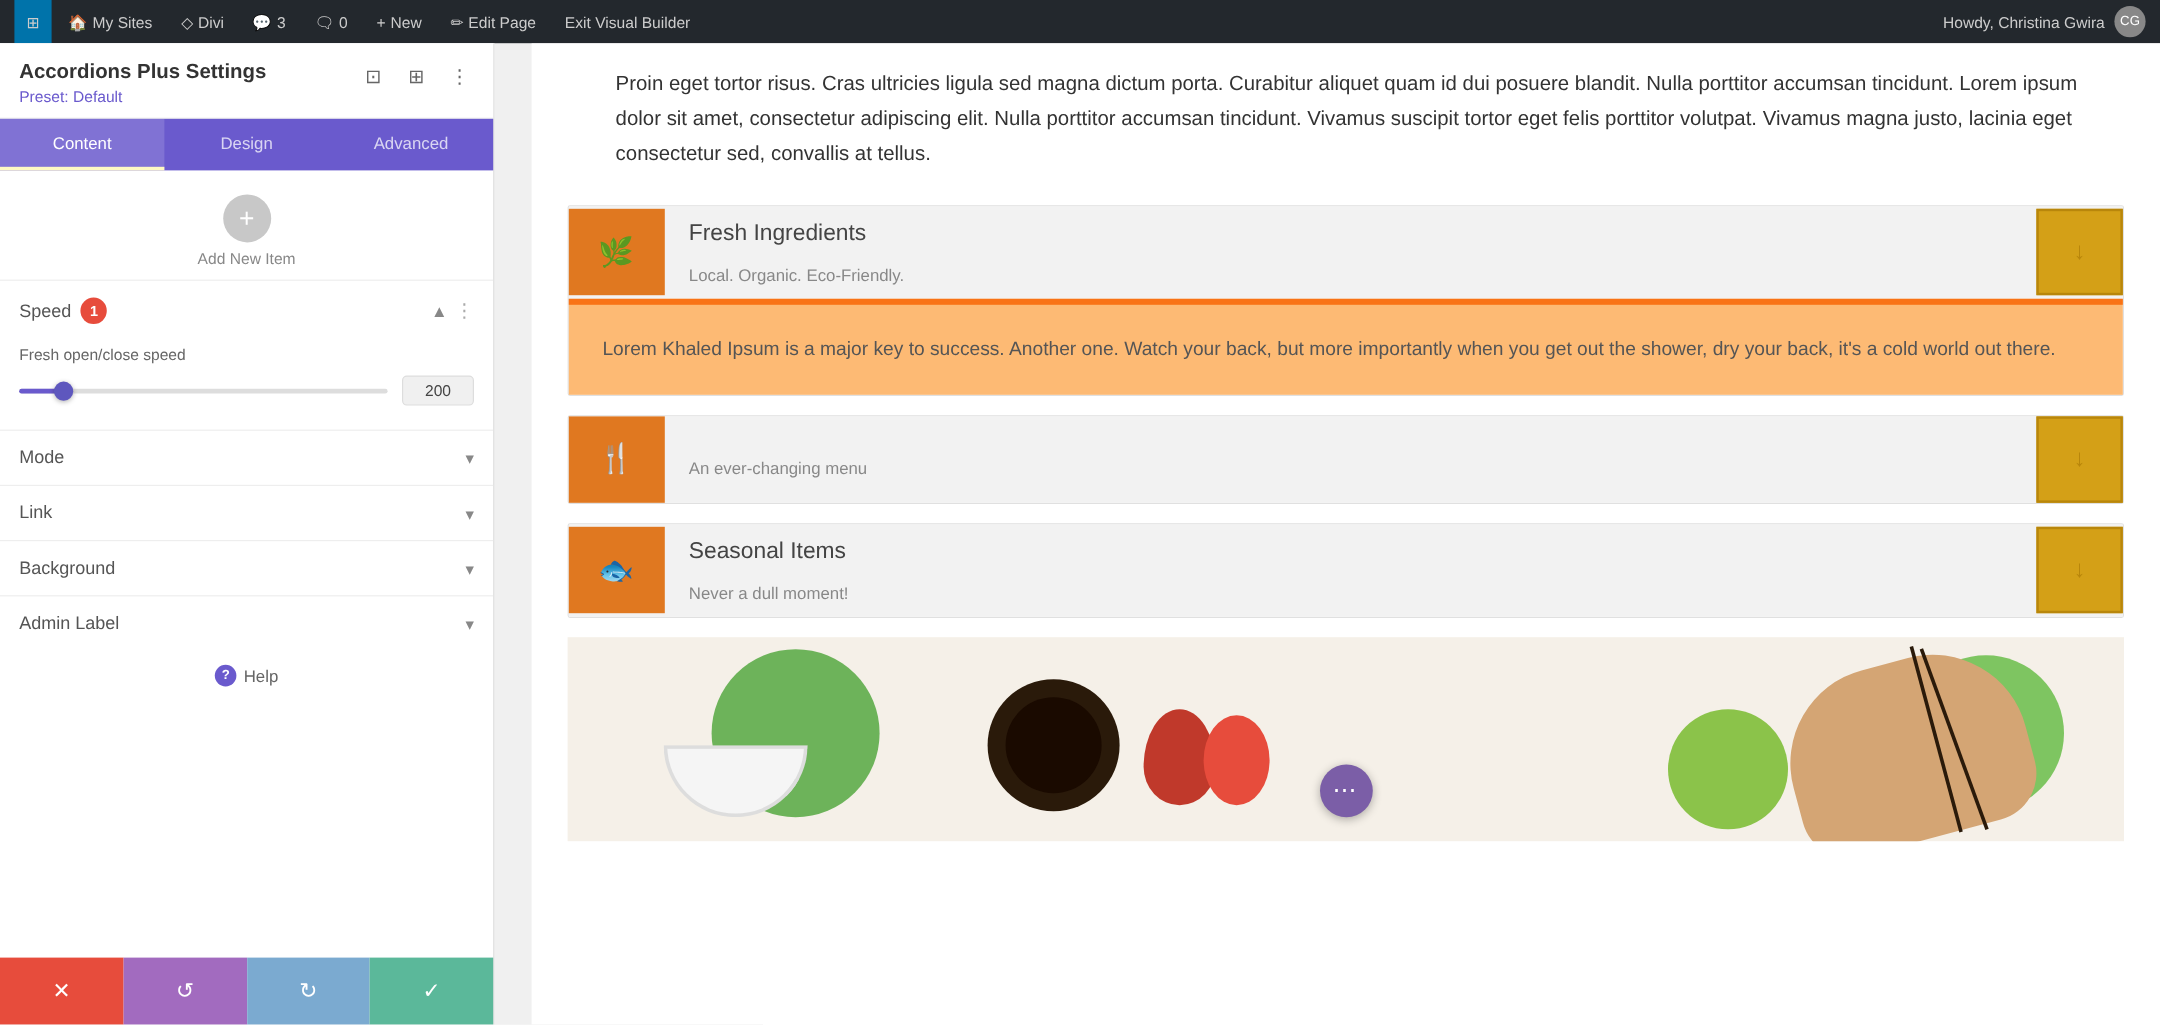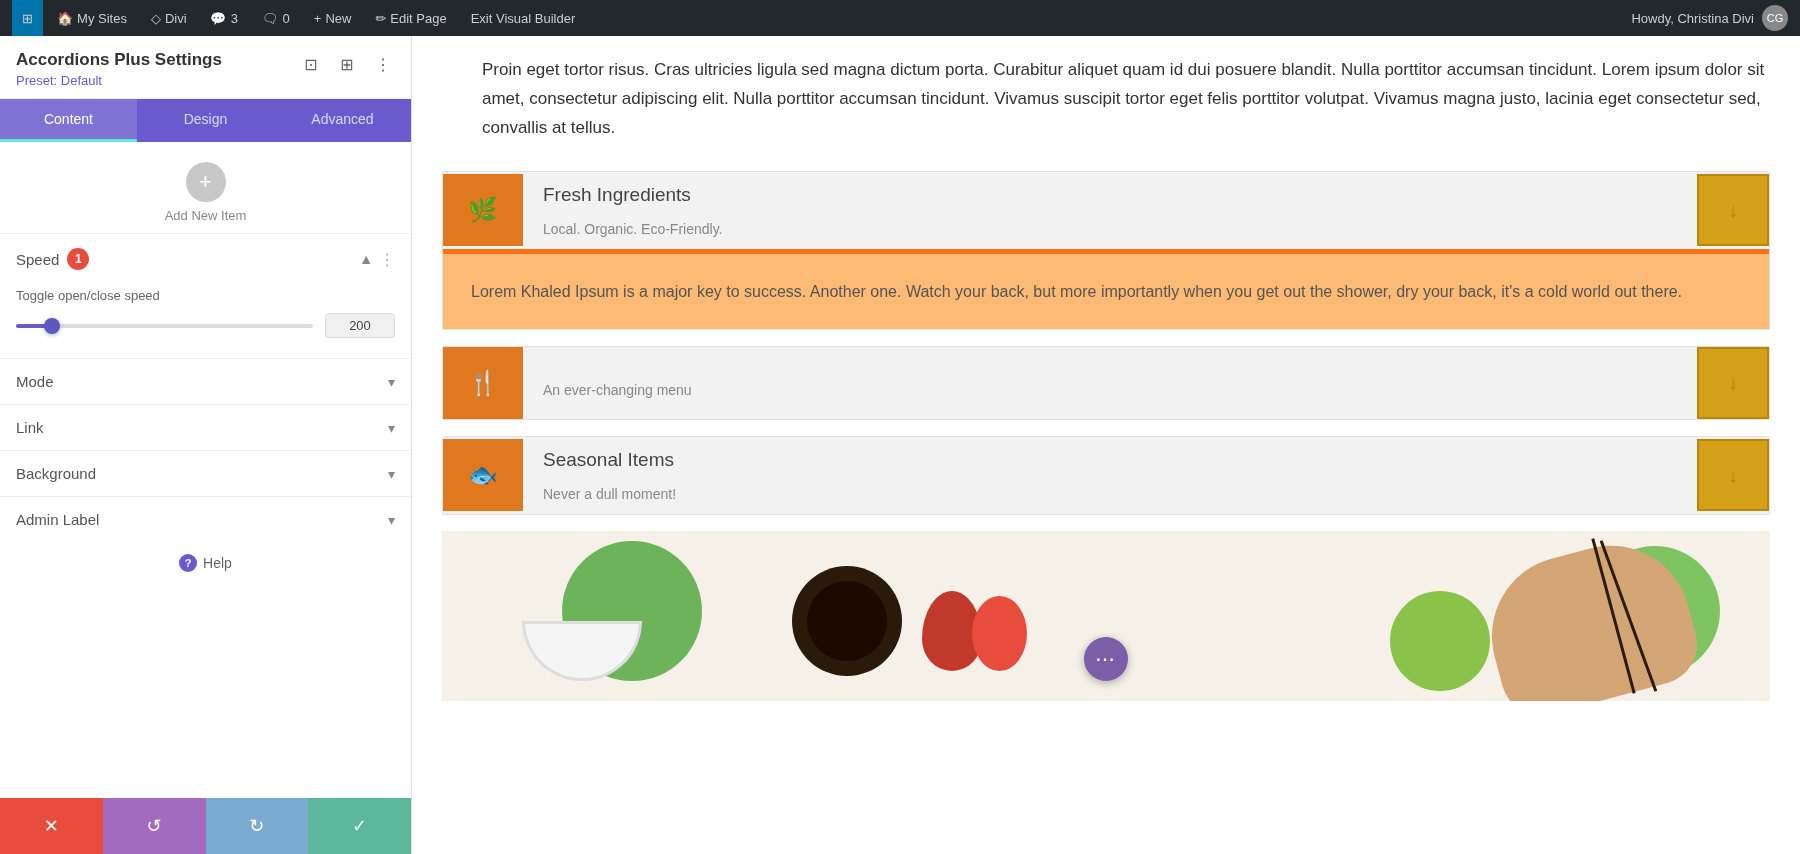--- a/index.html
+++ b/index.html
@@ -46,20 +46,21 @@
       justify-content: center;
       color: white;
       font-size: 11px;
     }
 
     
     .main-wrapper {
       display: flex;
       flex: 1;
       overflow: hidden;
+      gap: 31px;
     }
 
     
     .sidebar {
       width: 412px;
       background: #fff;
       display: flex;
       flex-direction: column;
       flex-shrink: 0;
       border-right: 1px solid #ddd;
@@ -113,21 +114,21 @@
       text-align: center;
       color: rgba(255,255,255,0.75);
       font-size: 14px;
       cursor: pointer;
       font-weight: 500;
       border-bottom: 3px solid transparent;
     }
     .tab.active {
       color: #fff;
       background: rgba(255,255,255,0.15);
-      border-bottom: 3px solid #5eead4;
+      border-bottom: 3px solid #fef9c3;
     }
 
     
     .sidebar-content {
       flex: 1;
       overflow-y: auto;
       padding-bottom: 80px;
     }
     .add-new-item {
       display: flex;
@@ -243,21 +244,21 @@
       background: #5e57be;
       box-shadow: 0 1px 4px rgba(0,0,0,0.3);
     }
     .slider-value {
       background: #f0f0f0;
       border: 1px solid #ddd;
       border-radius: 4px;
       padding: 4px 10px;
       font-size: 13px;
       color: #444;
-      width: 70px;
+      width: 60px;
       text-align: center;
     }
 
     
     .sidebar-content::-webkit-scrollbar { width: 6px; }
     .sidebar-content::-webkit-scrollbar-track { background: transparent; }
     .sidebar-content::-webkit-scrollbar-thumb { background: #ccc; border-radius: 3px; }
 
     
     .sidebar-actions {
@@ -550,21 +551,21 @@
   </div>
   <div class="admin-bar-item">
     <span>✏</span>
     <span>Edit Page</span>
   </div>
   <div class="admin-bar-item">
     <span>Exit Visual Builder</span>
   </div>
   <div class="admin-bar-spacer"></div>
   <div class="admin-bar-right">
-    <span>Howdy, Christina Divi</span>
+    <span>Howdy, Christina Gwira</span>
     <div class="admin-avatar">CG</div>
   </div>
 </div>
 
 <div class="main-wrapper">
 
   <div class="sidebar">
     <div class="sidebar-header">
       <div class="sidebar-title">Accordions Plus Settings</div>
       <div class="sidebar-preset">Preset: Default</div>
@@ -599,21 +600,21 @@
           <div class="section-title-row">
             <span class="section-title">Speed</span>
             <div class="section-badge">1</div>
           </div>
           <div class="section-controls">
             <span class="chevron-icon">▲</span>
             <span class="section-menu-icon">⋮</span>
           </div>
         </div>
         <div class="section-body">
-          <div class="field-label">Toggle open/close speed</div>
+          <div class="field-label">Fresh open/close speed</div>
           <div class="slider-row">
             <div class="slider-track">
               <div class="slider-fill"></div>
               <div class="slider-thumb"></div>
             </div>
             <div class="slider-value">200</div>
           </div>
         </div>
       </div>
 

